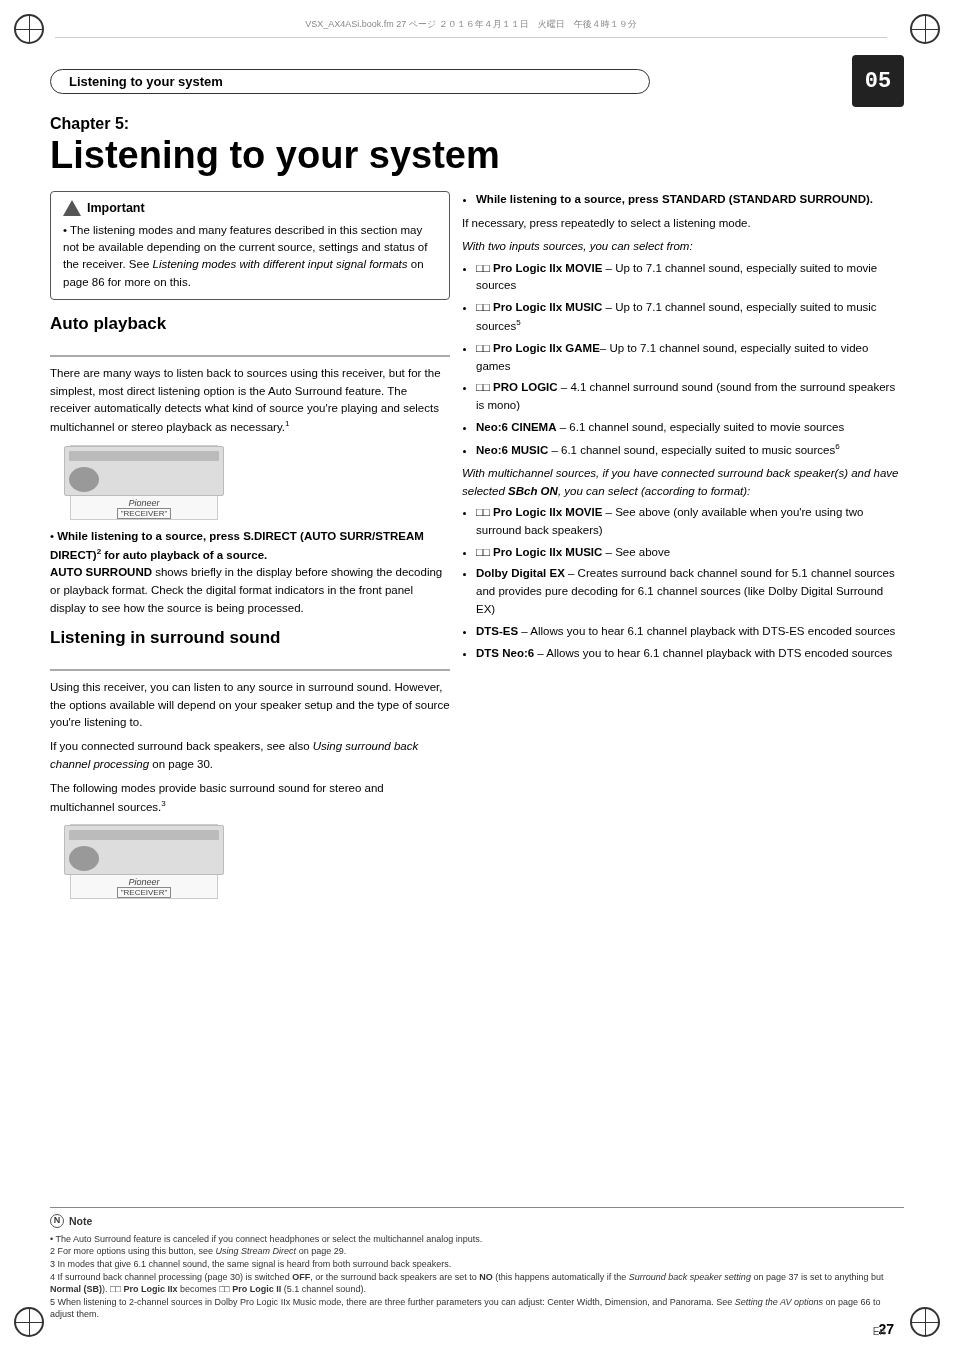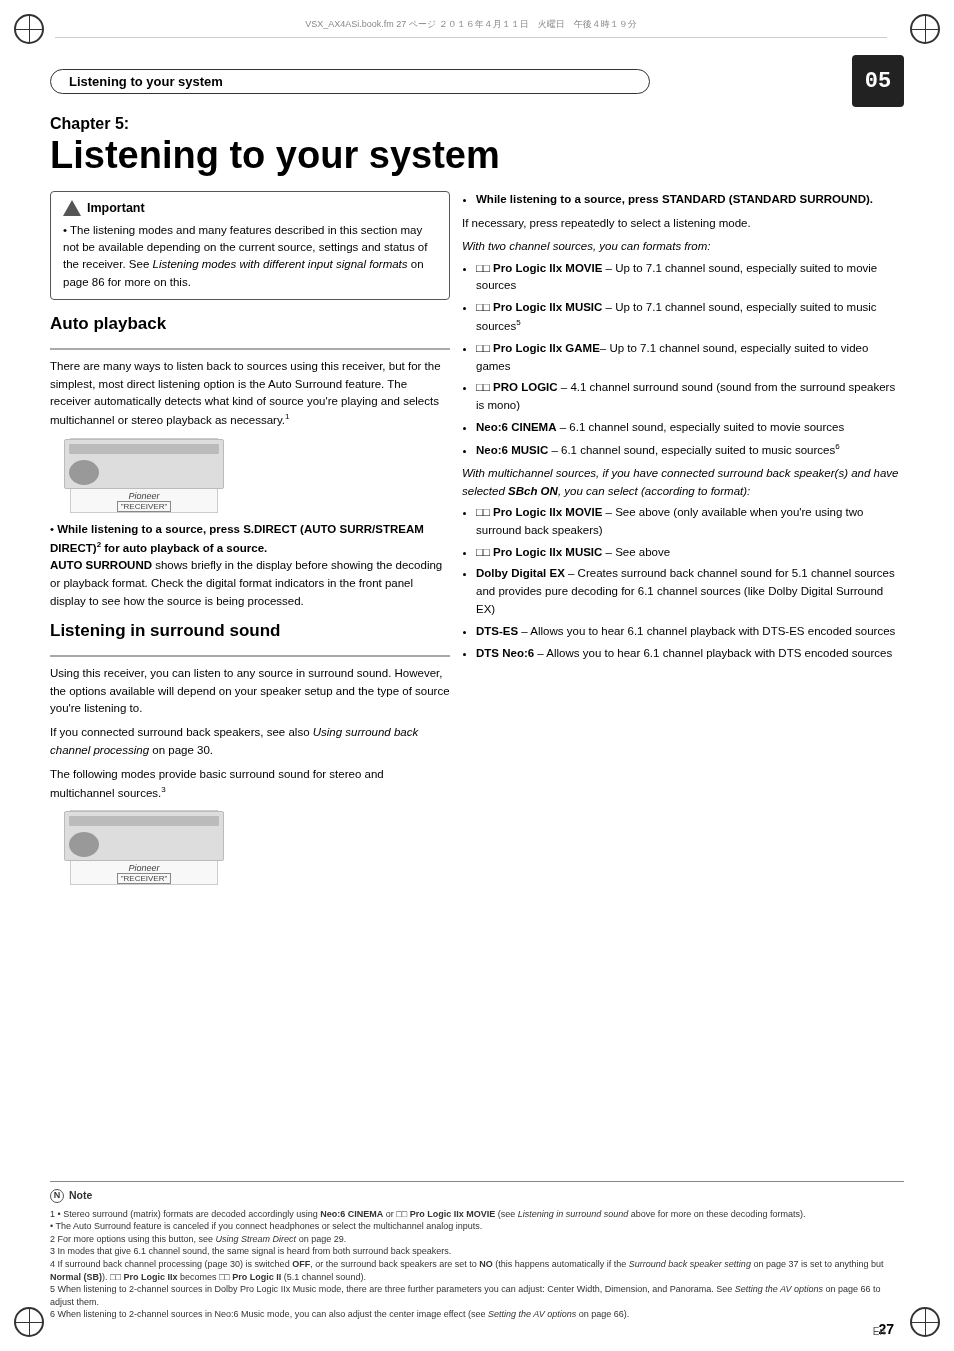--- a/index.html
+++ b/index.html
@@ -140,21 +140,21 @@
 
     .important-text {
       line-height: 1.5;
     }
 
     
     .section-title {
       font-size: 17px;
       font-weight: bold;
       border-bottom: 2px solid #aaa;
-      padding-bottom: 14px;
+      padding-bottom: 21px;
       margin-bottom: 8px;
       margin-top: 10px;
     }
 
     .sub-section-title {
       font-size: 13px;
       font-weight: bold;
       margin-bottom: 5px;
       margin-top: 8px;
     }
@@ -377,21 +377,21 @@
 
       <ul class="content-list">
         <li>
           <b>While listening to a source, press STANDARD (STANDARD SURROUND).</b>
         </li>
       </ul>
 
       <p>If necessary, press repeatedly to select a listening mode.</p>
 
 
-      <p class="italic-intro">With two channel sources, you can formats from:</p>
+      <p class="italic-intro">With two inputs sources, you can select from:</p>
 
       <ul class="content-list">
         <li>□□ <b>Pro Logic IIx MOVIE</b> – Up to 7.1 channel sound, especially suited to movie sources</li>
         <li>□□ <b>Pro Logic IIx MUSIC</b> – Up to 7.1 channel sound, especially suited to music sources<sup>5</sup></li>
         <li>□□ <b>Pro Logic IIx GAME</b>– Up to 7.1 channel sound, especially suited to video games</li>
         <li>□□ <b>PRO LOGIC</b> – 4.1 channel surround sound (sound from the surround speakers is mono)</li>
         <li><b>Neo:6 CINEMA</b> – 6.1 channel sound, especially suited to movie sources</li>
         <li><b>Neo:6 MUSIC</b> – 6.1 channel sound, especially suited to music sources<sup>6</sup></li>
       </ul>
 
@@ -411,24 +411,22 @@
   </div>
 
 </div>
 
 <div class="note-box">
   <div class="note-header">
     <span class="note-icon">N</span>
     <span>Note</span>
   </div>
   <div style="font-size:9px; line-height:1.4; color:#333;">
-    <div>1  • Stereo surround (matrix) formats are decoded accordingly using <b>Neo:6 CINEMA</b> or □□ <b>Pro Logic IIx MOVIE</b> (see <i>Listening in surround sound</i> above for more on these decoding formats).</div>
     <div>    • The Auto Surround feature is canceled if you connect headphones or select the multichannel analog inputs.</div>
     <div>2  For more options using this button, see <i>Using Stream Direct</i> on page 29.</div>
     <div>3  In modes that give 6.1 channel sound, the same signal is heard from both surround back speakers.</div>
     <div>4  If surround back channel processing (page 30) is switched <b>OFF</b>, or the surround back speakers are set to <b>NO</b> (this happens automatically if the <i>Surround back speaker setting</i> on page 37 is set to anything but <b>Normal (SB)</b>). □□ <b>Pro Logic IIx</b> becomes □□ <b>Pro Logic II</b> (5.1 channel sound).</div>
     <div>5  When listening to 2-channel sources in Dolby Pro Logic IIx Music mode, there are three further parameters you can adjust: Center Width, Dimension, and Panorama. See <i>Setting the AV options</i> on page 66 to adjust them.</div>
-    <div>6  When listening to 2-channel sources in Neo:6 Music mode, you can also adjust the center image effect (see <i>Setting the AV options</i> on page 66).</div>
   </div>
 </div>
 
 <div class="page-number">27</div>
 <div class="page-en">En</div>
 
 </body></html>

